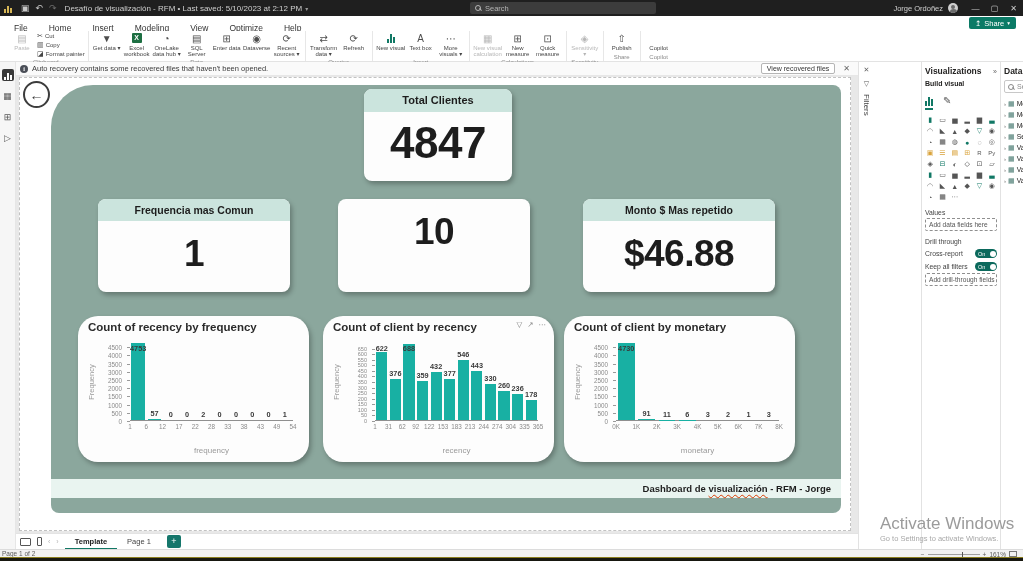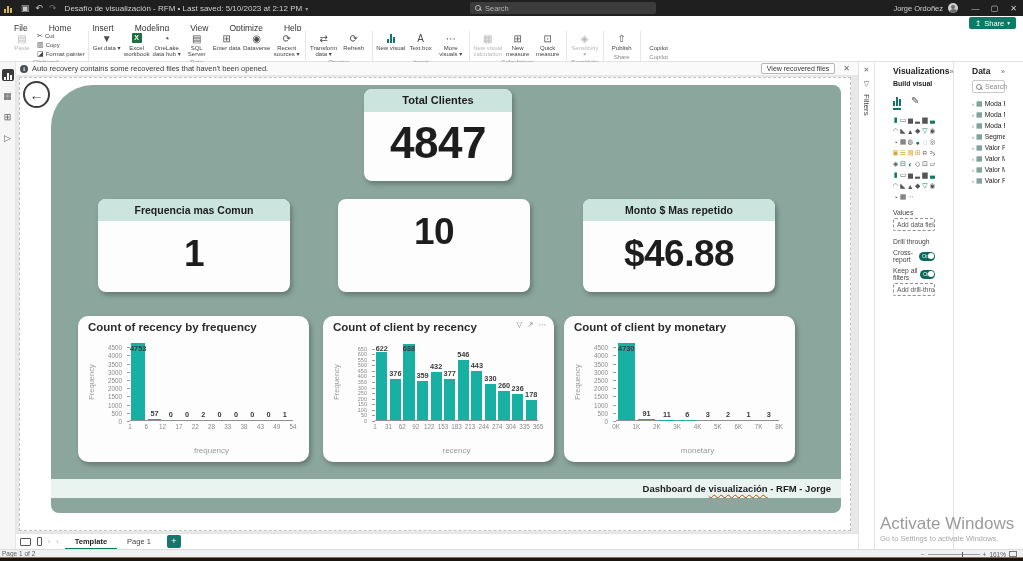--- a/index.html
+++ b/index.html
@@ -77,21 +77,21 @@
   .card-h{background:#cbe4dd;text-align:center;font-weight:bold;color:#1d1d1d;}
   .card-v{text-align:center;font-weight:bold;color:#1d1d1d;letter-spacing:-.5px;}
   #card-total{left:313px;top:4px;width:148px;height:92px;}
   #card-total .card-h{height:23px;line-height:23px;font-size:11px;}
   #card-total .card-v{font-size:44px;line-height:62px;}
   .kpi{top:114px;width:192px;height:93px;}
   .kpi .card-h{height:22px;line-height:22px;font-size:10.5px;}
   .kpi .card-v{font-size:37px;line-height:66px;}
   #kpi-0{left:47px;} #kpi-1{left:287px;} #kpi-2{left:532px;}
   
-  .chart-card{position:absolute;top:231px;width:231px;height:146px;background:#fdfdfd;border-radius:10px;
+  .chart-card{position:absolute;top:231px;width:231px;height:146px;background:#fdfdfd;border-radius:20px;
               box-shadow:2px 3px 5px rgba(0,0,0,.28);}
   #chart-0{left:27px;} #chart-1{left:272px;} #chart-2{left:513px;}
   .ch-title{position:absolute;left:10px;top:5px;font-size:11.5px;font-weight:bold;color:#2b2b2b;}
   .ch-corner{position:absolute;right:8px;top:4px;font-size:7.5px;color:#8a8a8a;display:flex;gap:5px;}
   .plot{position:absolute;left:52px;top:27px;width:163px;height:78px;border-bottom:1px solid #8f8f8f;}
   .bar{position:absolute;bottom:0;background:#18b0a3;}
   .blabel{position:absolute;transform:translateX(-50%);font-size:7.3px;font-weight:600;color:#3a3a3a;white-space:nowrap;}
   .ygut{position:absolute;left:0;top:27px;width:49px;height:78px;}
   .ytick{position:absolute;right:5px;transform:translateY(50%);font-size:6.3px;color:#8a8a8a;}
   .ygut.dense .ytick{font-size:5.5px;}
@@ -103,21 +103,21 @@
   
   .dash-footer{position:absolute;left:0;top:394px;width:790px;height:19px;background:#e9f4f0;
                font-size:9.5px;font-weight:bold;color:#1d1d1d;line-height:19px;text-align:right;padding-right:10px;}
   .squig{text-decoration:underline wavy #d83b01 1px;text-underline-offset:2px;}
   
   .fstrip{position:absolute;left:858px;top:62px;width:16px;height:487px;background:#fff;border-left:1px solid #e2e2e2;
           display:flex;flex-direction:column;align-items:center;padding-top:4px;gap:6px;}
   .fstrip .x{font-size:7px;color:#666;}
   .fstrip .fun{font-size:7px;color:#555;}
   .vtext{writing-mode:vertical-rl;font-size:8px;color:#444;}
-  .panel{position:absolute;top:62px;height:487px;background:#fff;border-left:1px solid #e2e2e2;padding:4px 18px;}
+  .panel{position:absolute;top:62px;height:487px;background:#fff;border-left:1px solid #e2e2e2;padding:4px 3px;margin-left:47px;}
   #viz-panel{left:874px;width:79px;}
   #data-panel{left:953px;width:70px;}
   .p-head{display:flex;justify-content:space-between;align-items:center;font-size:8.5px;font-weight:bold;color:#252423;}
   .p-head .gg{font-size:7px;color:#666;font-weight:normal;}
   .sect{font-size:7px;font-weight:bold;margin-top:4px;color:#252423;}
   .vtabs{display:flex;gap:10px;margin-top:3px;align-items:flex-end;}
   .vtab{padding-bottom:2px;}
   .vtab.active{border-bottom:2px solid #117865;}
   .vtab .pg{font-size:10px;color:#555;}
   .vgrid{display:grid;grid-template-columns:repeat(6,1fr);gap:1px 2px;margin-top:5px;}

